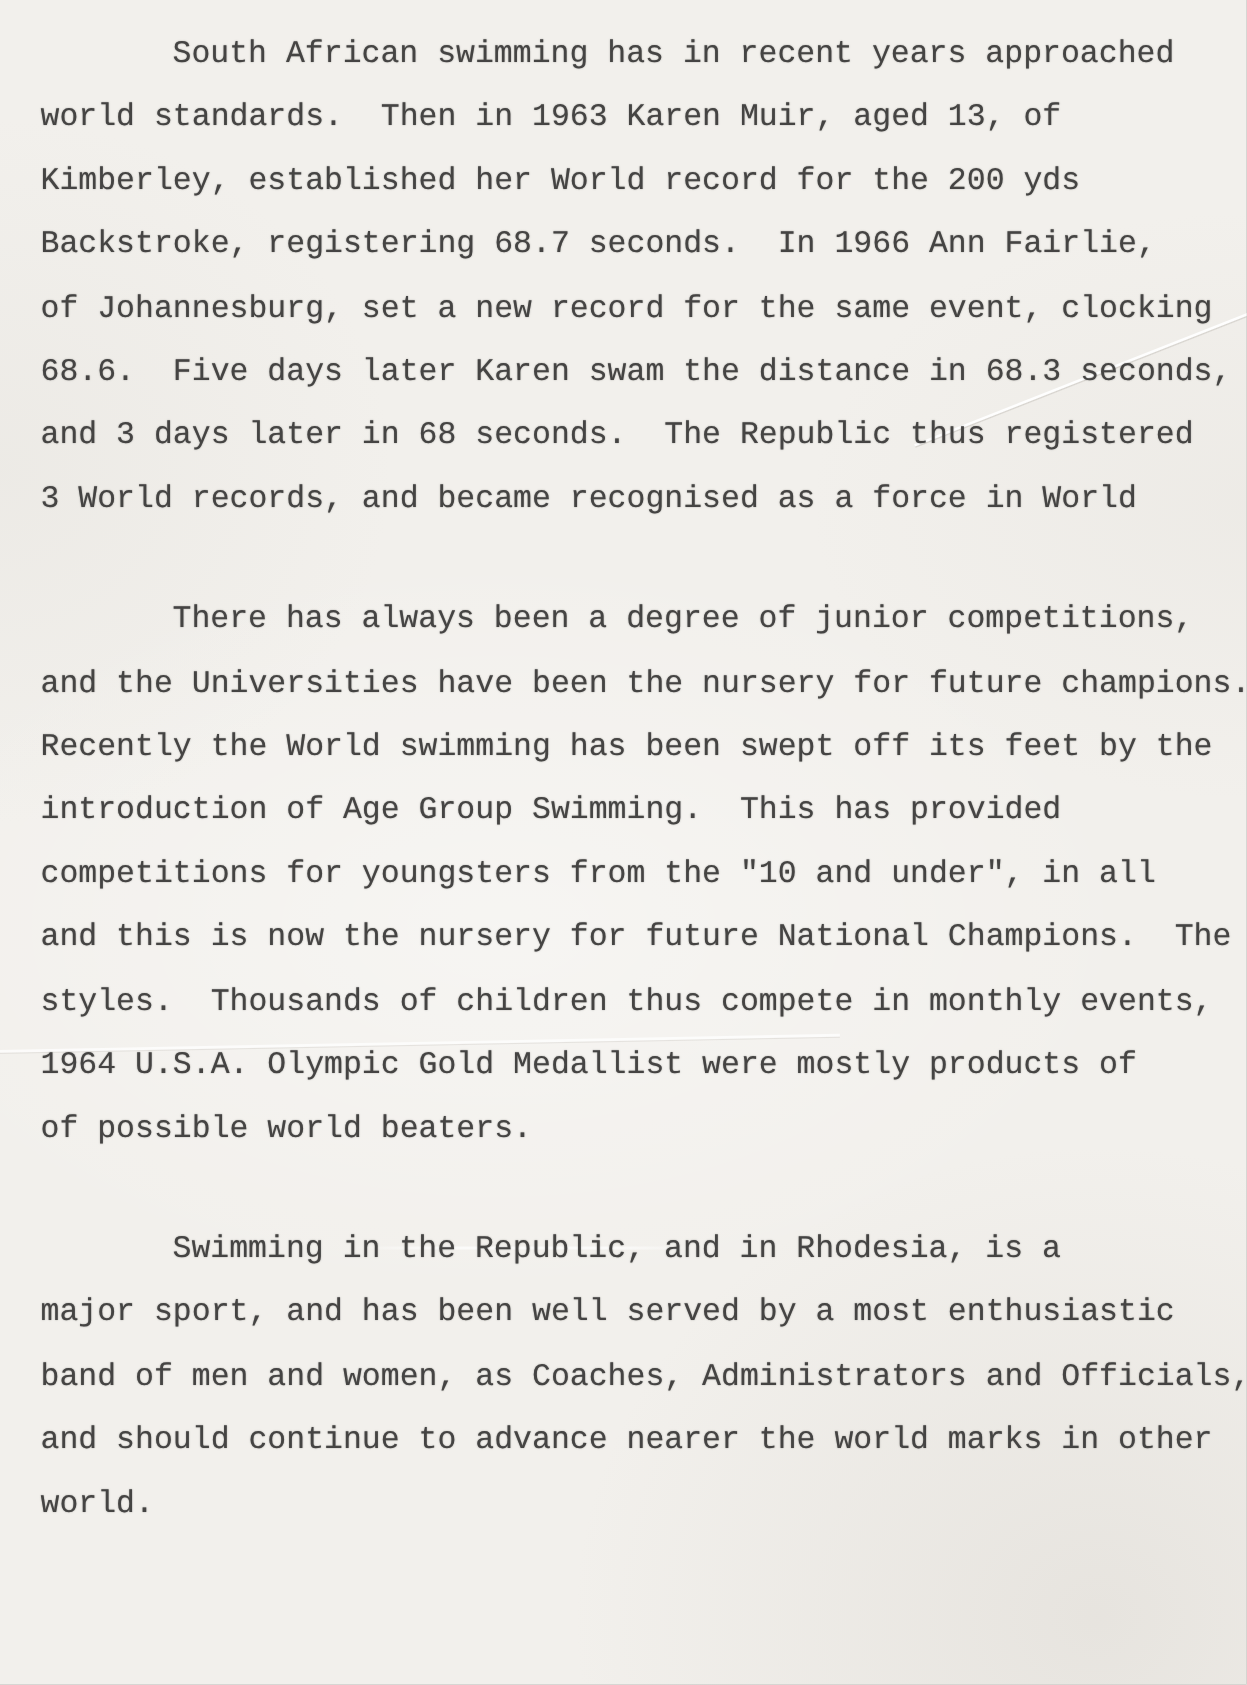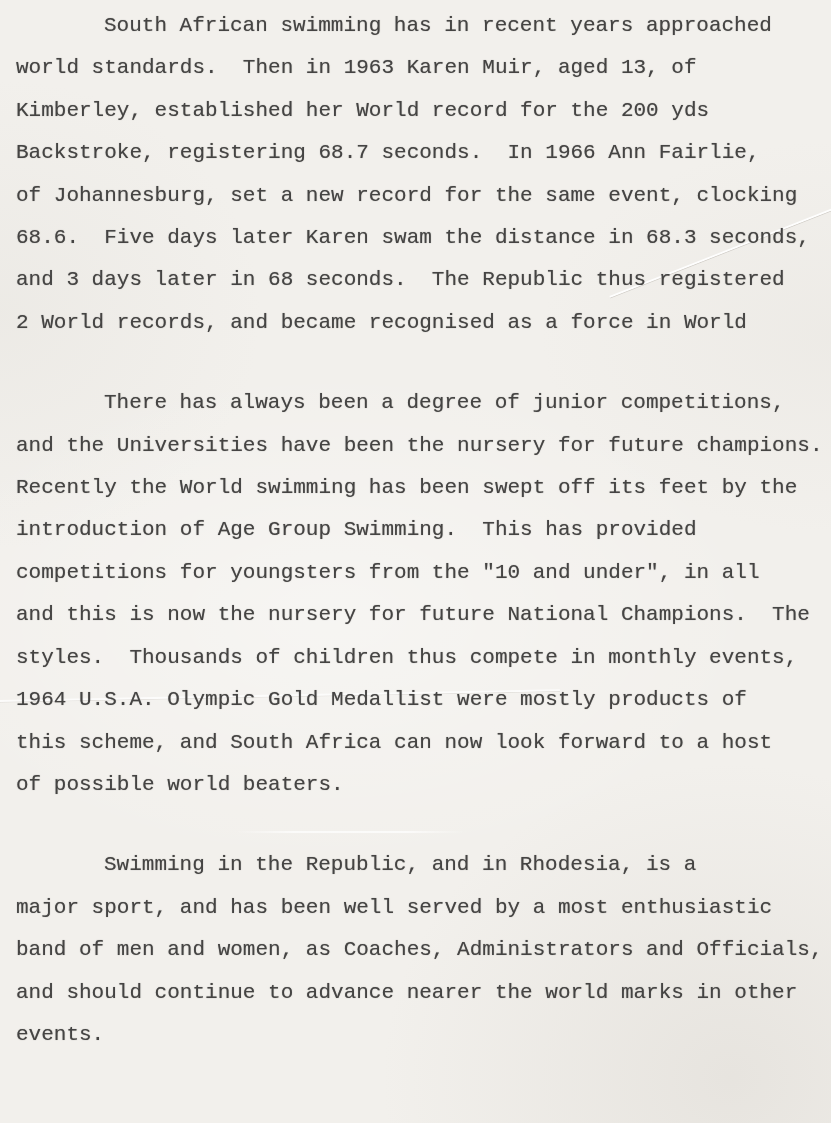--- a/index.html
+++ b/index.html
@@ -55,21 +55,21 @@
     position: absolute;
     left: 12px;
     top: 1px;
     width: 820px;
     color: #454443;
     font-size: 21px;
     line-height: 42.4px;
     text-shadow: 0 0 1px rgba(70,69,66,0.55);
   }
 
-  .para { margin: 4px; }
+  .para { margin: 15px; }
   .para + .para { margin-top: 38px; }
 
   .line { white-space: pre; }
   .para .line:first-child { padding-left: 88px; }
 </style>
 </head>
 <body>
 
 <div class="page">
 
@@ -80,38 +80,37 @@
   <div class="text-block">
 
     <div class="para">
       <div class="line">South African swimming has in recent years approached</div>
       <div class="line">world standards.  Then in 1963 Karen Muir, aged 13, of</div>
       <div class="line">Kimberley, established her World record for the 200 yds</div>
       <div class="line">Backstroke, registering 68.7 seconds.  In 1966 Ann Fairlie,</div>
       <div class="line">of Johannesburg, set a new record for the same event, clocking</div>
       <div class="line">68.6.  Five days later Karen swam the distance in 68.3 seconds,</div>
       <div class="line">and 3 days later in 68 seconds.  The Republic thus registered</div>
-      <div class="line">2 World records, and became recognised as a force in World</div>
+      <div class="line">3 World records, and became recognised as a force in World</div>
     </div>
 
     <div class="para">
       <div class="line">There has always been a degree of junior competitions,</div>
       <div class="line">and the Universities have been the nursery for future champions.</div>
       <div class="line">Recently the World swimming has been swept off its feet by the</div>
       <div class="line">introduction of Age Group Swimming.  This has provided</div>
       <div class="line">competitions for youngsters from the "10 and under", in all</div>
       <div class="line">and this is now the nursery for future National Champions.  The</div>
       <div class="line">styles.  Thousands of children thus compete in monthly events,</div>
       <div class="line">1964 U.S.A. Olympic Gold Medallist were mostly products of</div>
-      <div class="line">this scheme, and South Africa can now look forward to a host</div>
       <div class="line">of possible world beaters.</div>
     </div>
 
     <div class="para">
       <div class="line">Swimming in the Republic, and in Rhodesia, is a</div>
       <div class="line">major sport, and has been well served by a most enthusiastic</div>
       <div class="line">band of men and women, as Coaches, Administrators and Officials,</div>
       <div class="line">and should continue to advance nearer the world marks in other</div>
-      <div class="line">events.</div>
+      <div class="line">world.</div>
     </div>
 
   </div>
 </div>
 
 </body></html>

